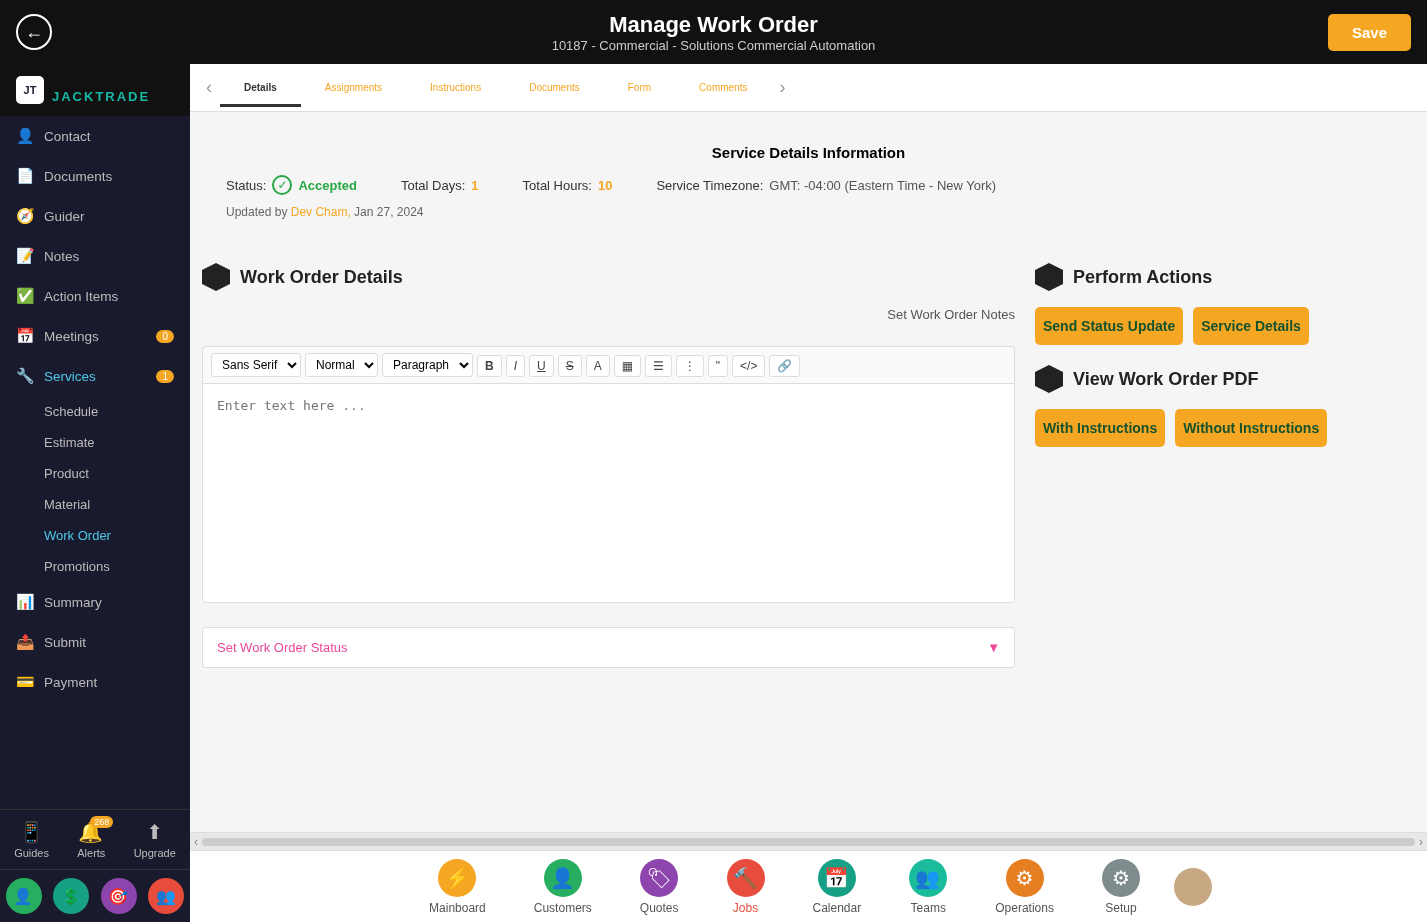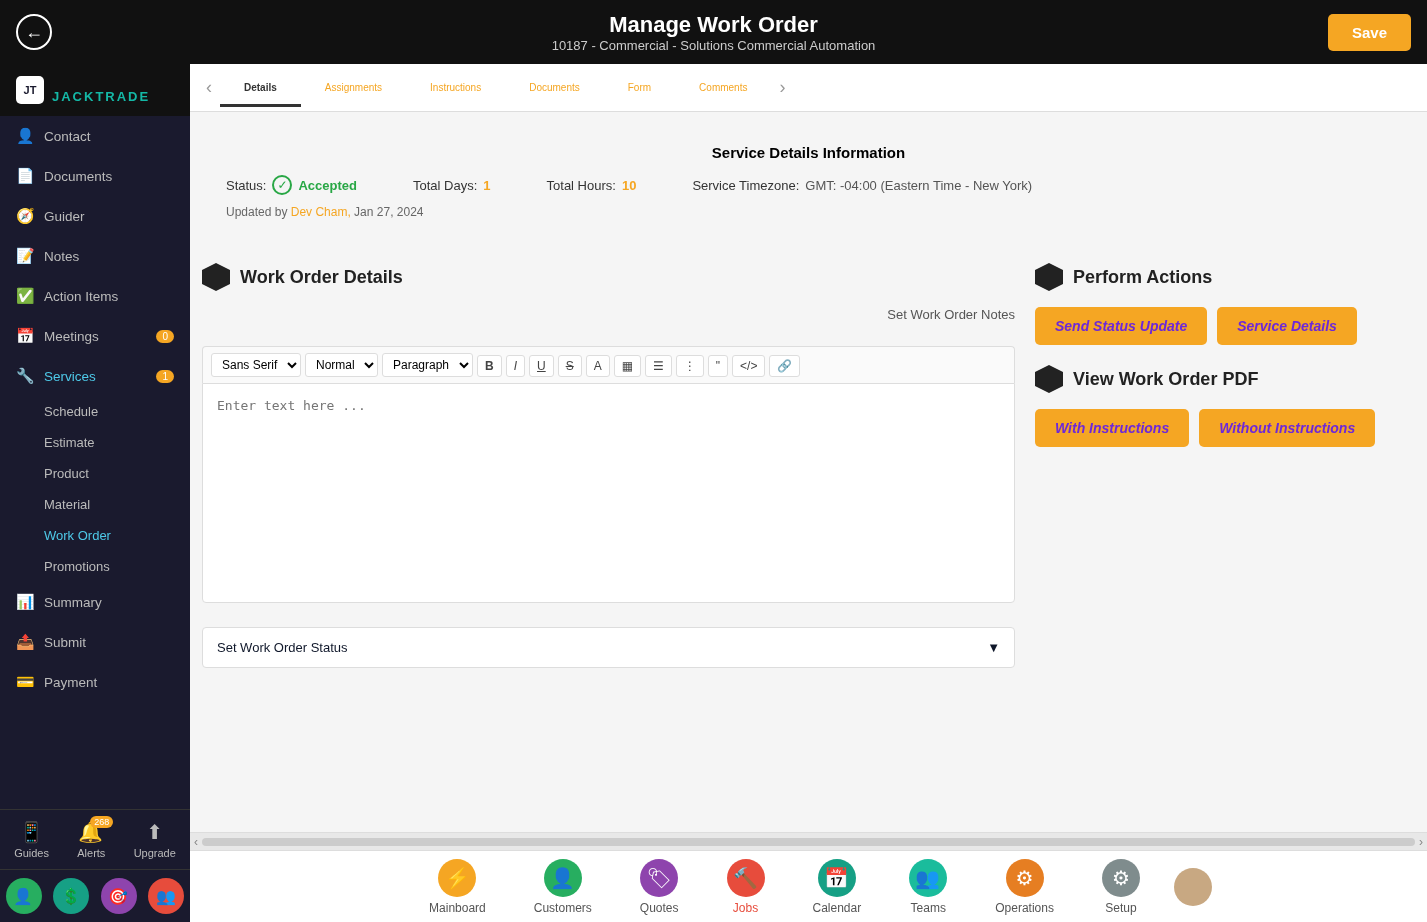--- a/index.html
+++ b/index.html
@@ -221,21 +221,21 @@
     }
     .service-info-title {
       text-align: center;
       font-weight: 700;
       font-size: 15px;
       margin-bottom: 14px;
     }
     .service-info-row {
       display: flex;
       align-items: center;
-      gap: 56px;
+      gap: 44px;
       flex-wrap: wrap;
       margin-bottom: 10px;
     }
     .service-info-field {
       display: flex;
       align-items: center;
       gap: 6px;
       font-size: 13px;
       color: #555;
     }
@@ -332,36 +332,35 @@
       outline: none;
     }
 
     .action-btn-group {
       display: flex;
       gap: 10px;
       margin-bottom: 20px;
     }
     .btn-orange {
       background: #f5a623;
-      color: #6d28d9;
+      color: #14532d;
       border: none;
-      padding: 11px 20px;
+      padding: 11px 8px;
       border-radius: 5px;
       font-size: 14px;
       font-weight: 600;
       cursor: pointer;
-      font-style: italic;
     }
 
     .dropdown-field {
       border: 1px solid #ddd;
       border-radius: 4px;
       padding: 12px 14px;
       font-size: 13px;
-      color: #0f172a;
+      color: #ec4899;
       background: #fff;
       display: flex;
       align-items: center;
       justify-content: space-between;
       cursor: pointer;
       margin-top: 20px;
     }
 
     
     .bottom-scroll-area {

